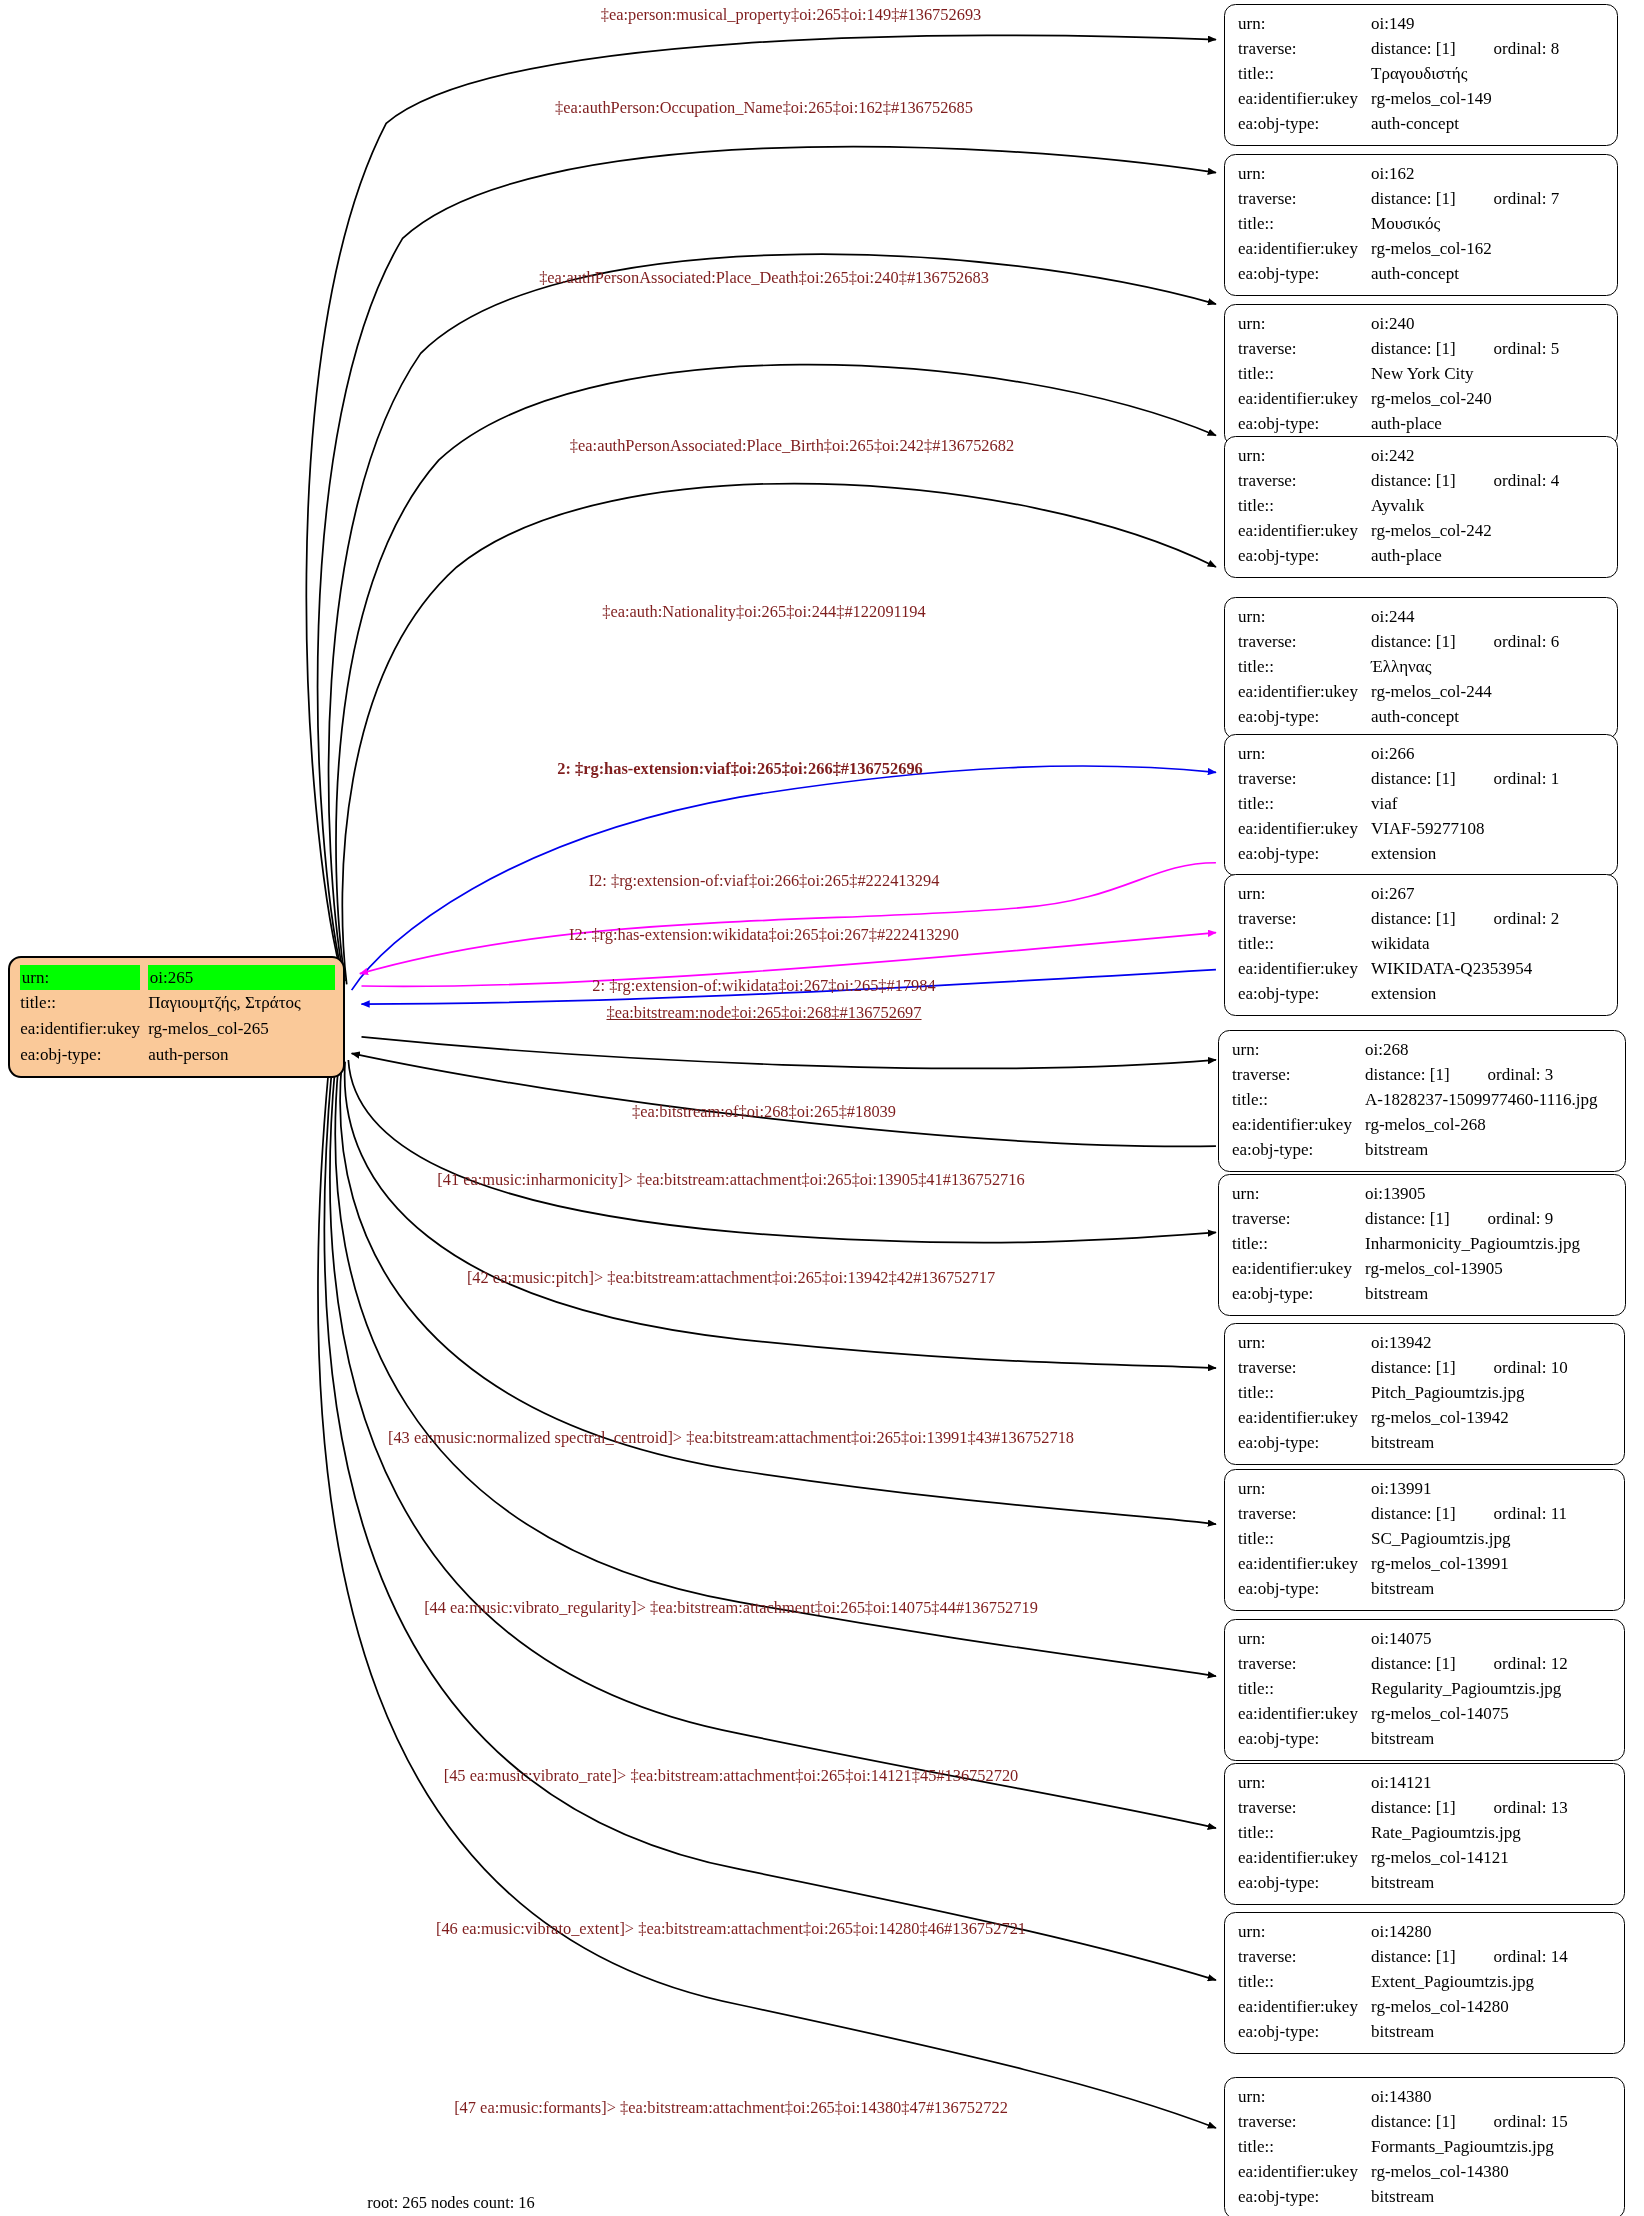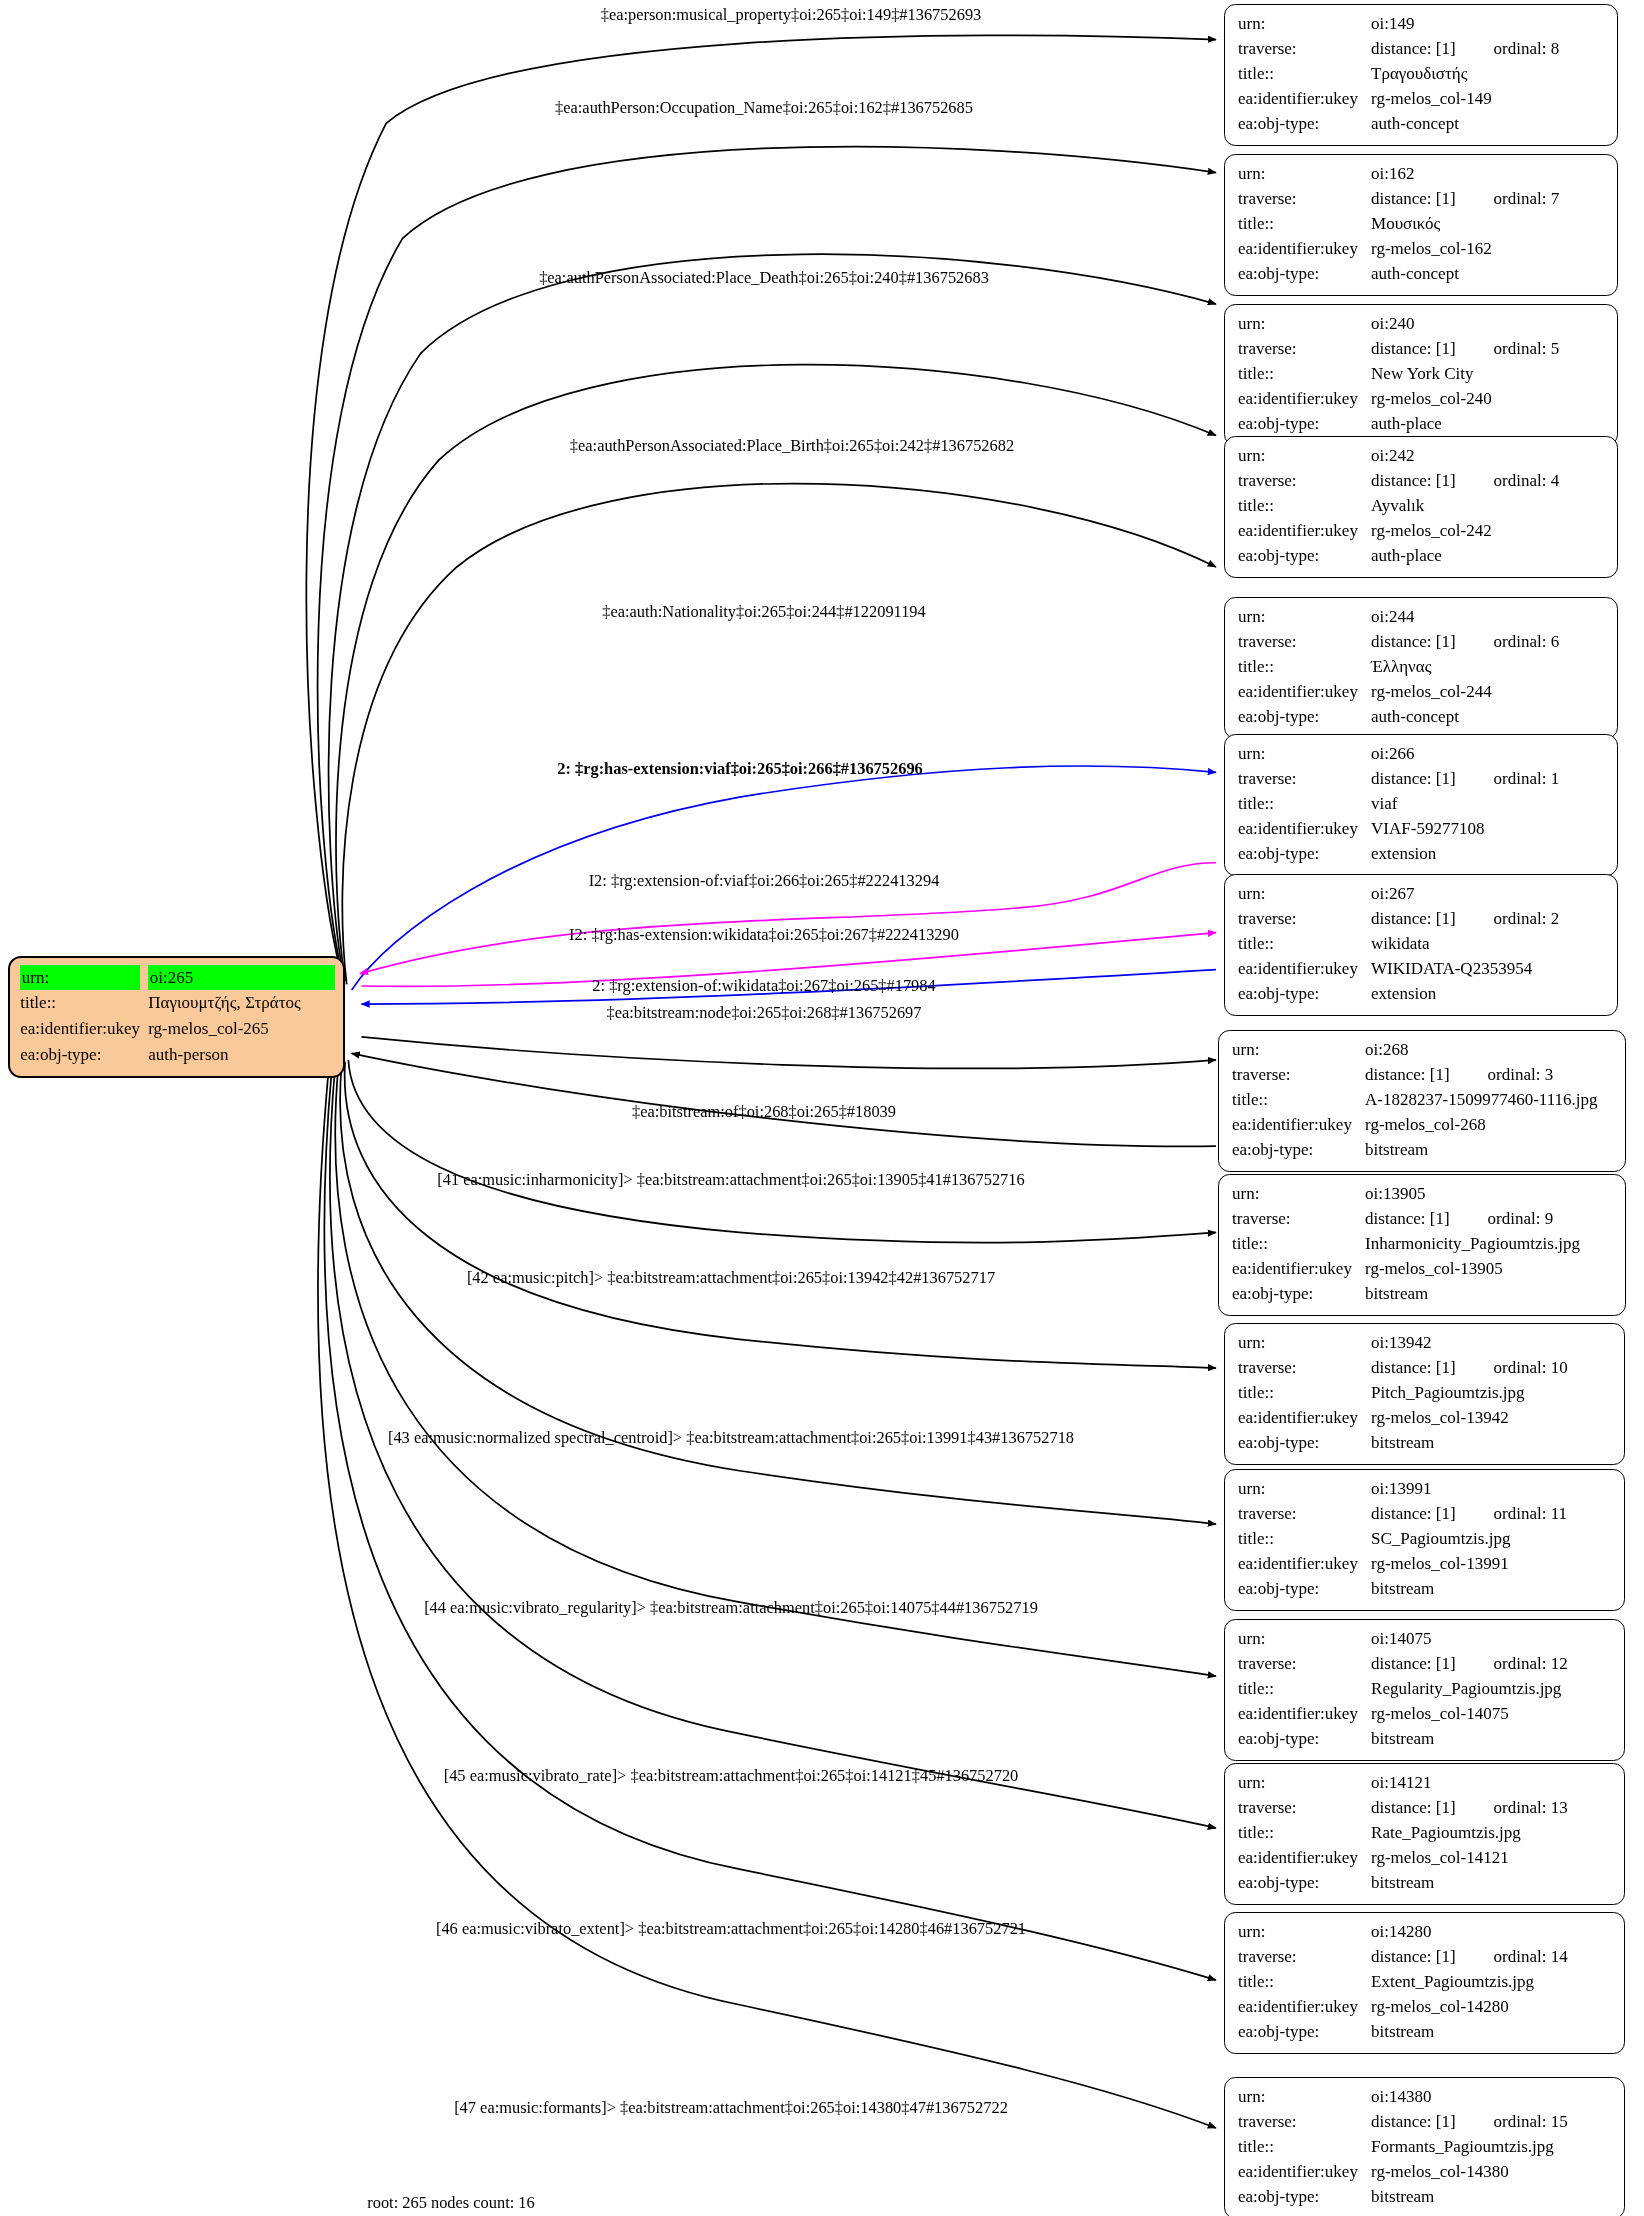--- a/index.html
+++ b/index.html
@@ -73,21 +73,21 @@
   #node-root .node-table td.k { width: 145px; }
   .hl {
     background: #00ff00;
     display: block;
     padding: 0 1.6px;
   }
   .edge-label {
     position: absolute;
     font-size: 16.4px;
     white-space: nowrap;
-    color: #000000;
+    color: #7f1d1d;
     transform: translateX(-50%);
     line-height: 1;
   }
   #footer-label {
     position: absolute;
     font-size: 16.4px;
     white-space: nowrap;
     transform: translateX(-50%);
   }
 </style>
@@ -572,21 +572,21 @@
 
   <div class="edge-label" style="left:791px; top:6.6px;">‡ea:person:musical_property‡oi:265‡oi:149‡#136752693</div>
   <div class="edge-label" style="left:764px; top:100px;text-align:right;">‡ea:authPerson:Occupation_Name‡oi:265‡oi:162‡#136752685</div>
   <div class="edge-label" style="left:764px; top:270px;">‡ea:authPersonAssociated:Place_Death‡oi:265‡oi:240‡#136752683</div>
   <div class="edge-label" style="left:764px; top:438px;margin-left:28px;">‡ea:authPersonAssociated:Place_Birth‡oi:265‡oi:242‡#136752682</div>
   <div class="edge-label" style="left:764px; top:604px;">‡ea:auth:Nationality‡oi:265‡oi:244‡#122091194</div>
   <div class="edge-label" style="left:740px; top:761px;font-weight:bold;">2: ‡rg:has-extension:viaf‡oi:265‡oi:266‡#136752696</div>
   <div class="edge-label" style="left:764px; top:873px;">I2: ‡rg:extension-of:viaf‡oi:266‡oi:265‡#222413294</div>
   <div class="edge-label" style="left:764px; top:927px;">I2: ‡rg:has-extension:wikidata‡oi:265‡oi:267‡#222413290</div>
   <div class="edge-label" style="left:764px; top:978px;">2: ‡rg:extension-of:wikidata‡oi:267‡oi:265‡#17984</div>
-  <div class="edge-label" style="left:764px; top:1005px;">‡ea:bitstream:node‡oi:265‡oi:268‡#136752697</div>
+  <div class="edge-label" style="left:764px; top:1005px;text-decoration:underline;">‡ea:bitstream:node‡oi:265‡oi:268‡#136752697</div>
   <div class="edge-label" style="left:764px; top:1104px;">‡ea:bitstream:of‡oi:268‡oi:265‡#18039</div>
   <div class="edge-label" style="left:731px; top:1172px;">[41 ea:music:inharmonicity]&gt; ‡ea:bitstream:attachment‡oi:265‡oi:13905‡41#136752716</div>
   <div class="edge-label" style="left:731px; top:1270px;text-align:center;">[42 ea:music:pitch]&gt; ‡ea:bitstream:attachment‡oi:265‡oi:13942‡42#136752717</div>
   <div class="edge-label" style="left:731px; top:1430px;">[43 ea:music:normalized spectral_centroid]&gt; ‡ea:bitstream:attachment‡oi:265‡oi:13991‡43#136752718</div>
   <div class="edge-label" style="left:731px; top:1600px;">[44 ea:music:vibrato_regularity]&gt; ‡ea:bitstream:attachment‡oi:265‡oi:14075‡44#136752719</div>
   <div class="edge-label" style="left:731px; top:1768px;text-align:center;">[45 ea:music:vibrato_rate]&gt; ‡ea:bitstream:attachment‡oi:265‡oi:14121‡45#136752720</div>
   <div class="edge-label" style="left:731px; top:1921px;">[46 ea:music:vibrato_extent]&gt; ‡ea:bitstream:attachment‡oi:265‡oi:14280‡46#136752721</div>
   <div class="edge-label" style="left:731px; top:2100px;">[47 ea:music:formants]&gt; ‡ea:bitstream:attachment‡oi:265‡oi:14380‡47#136752722</div>
 
   <div id="footer-label" style="left:451px; top:2193px;">root: 265 nodes count: 16</div>

